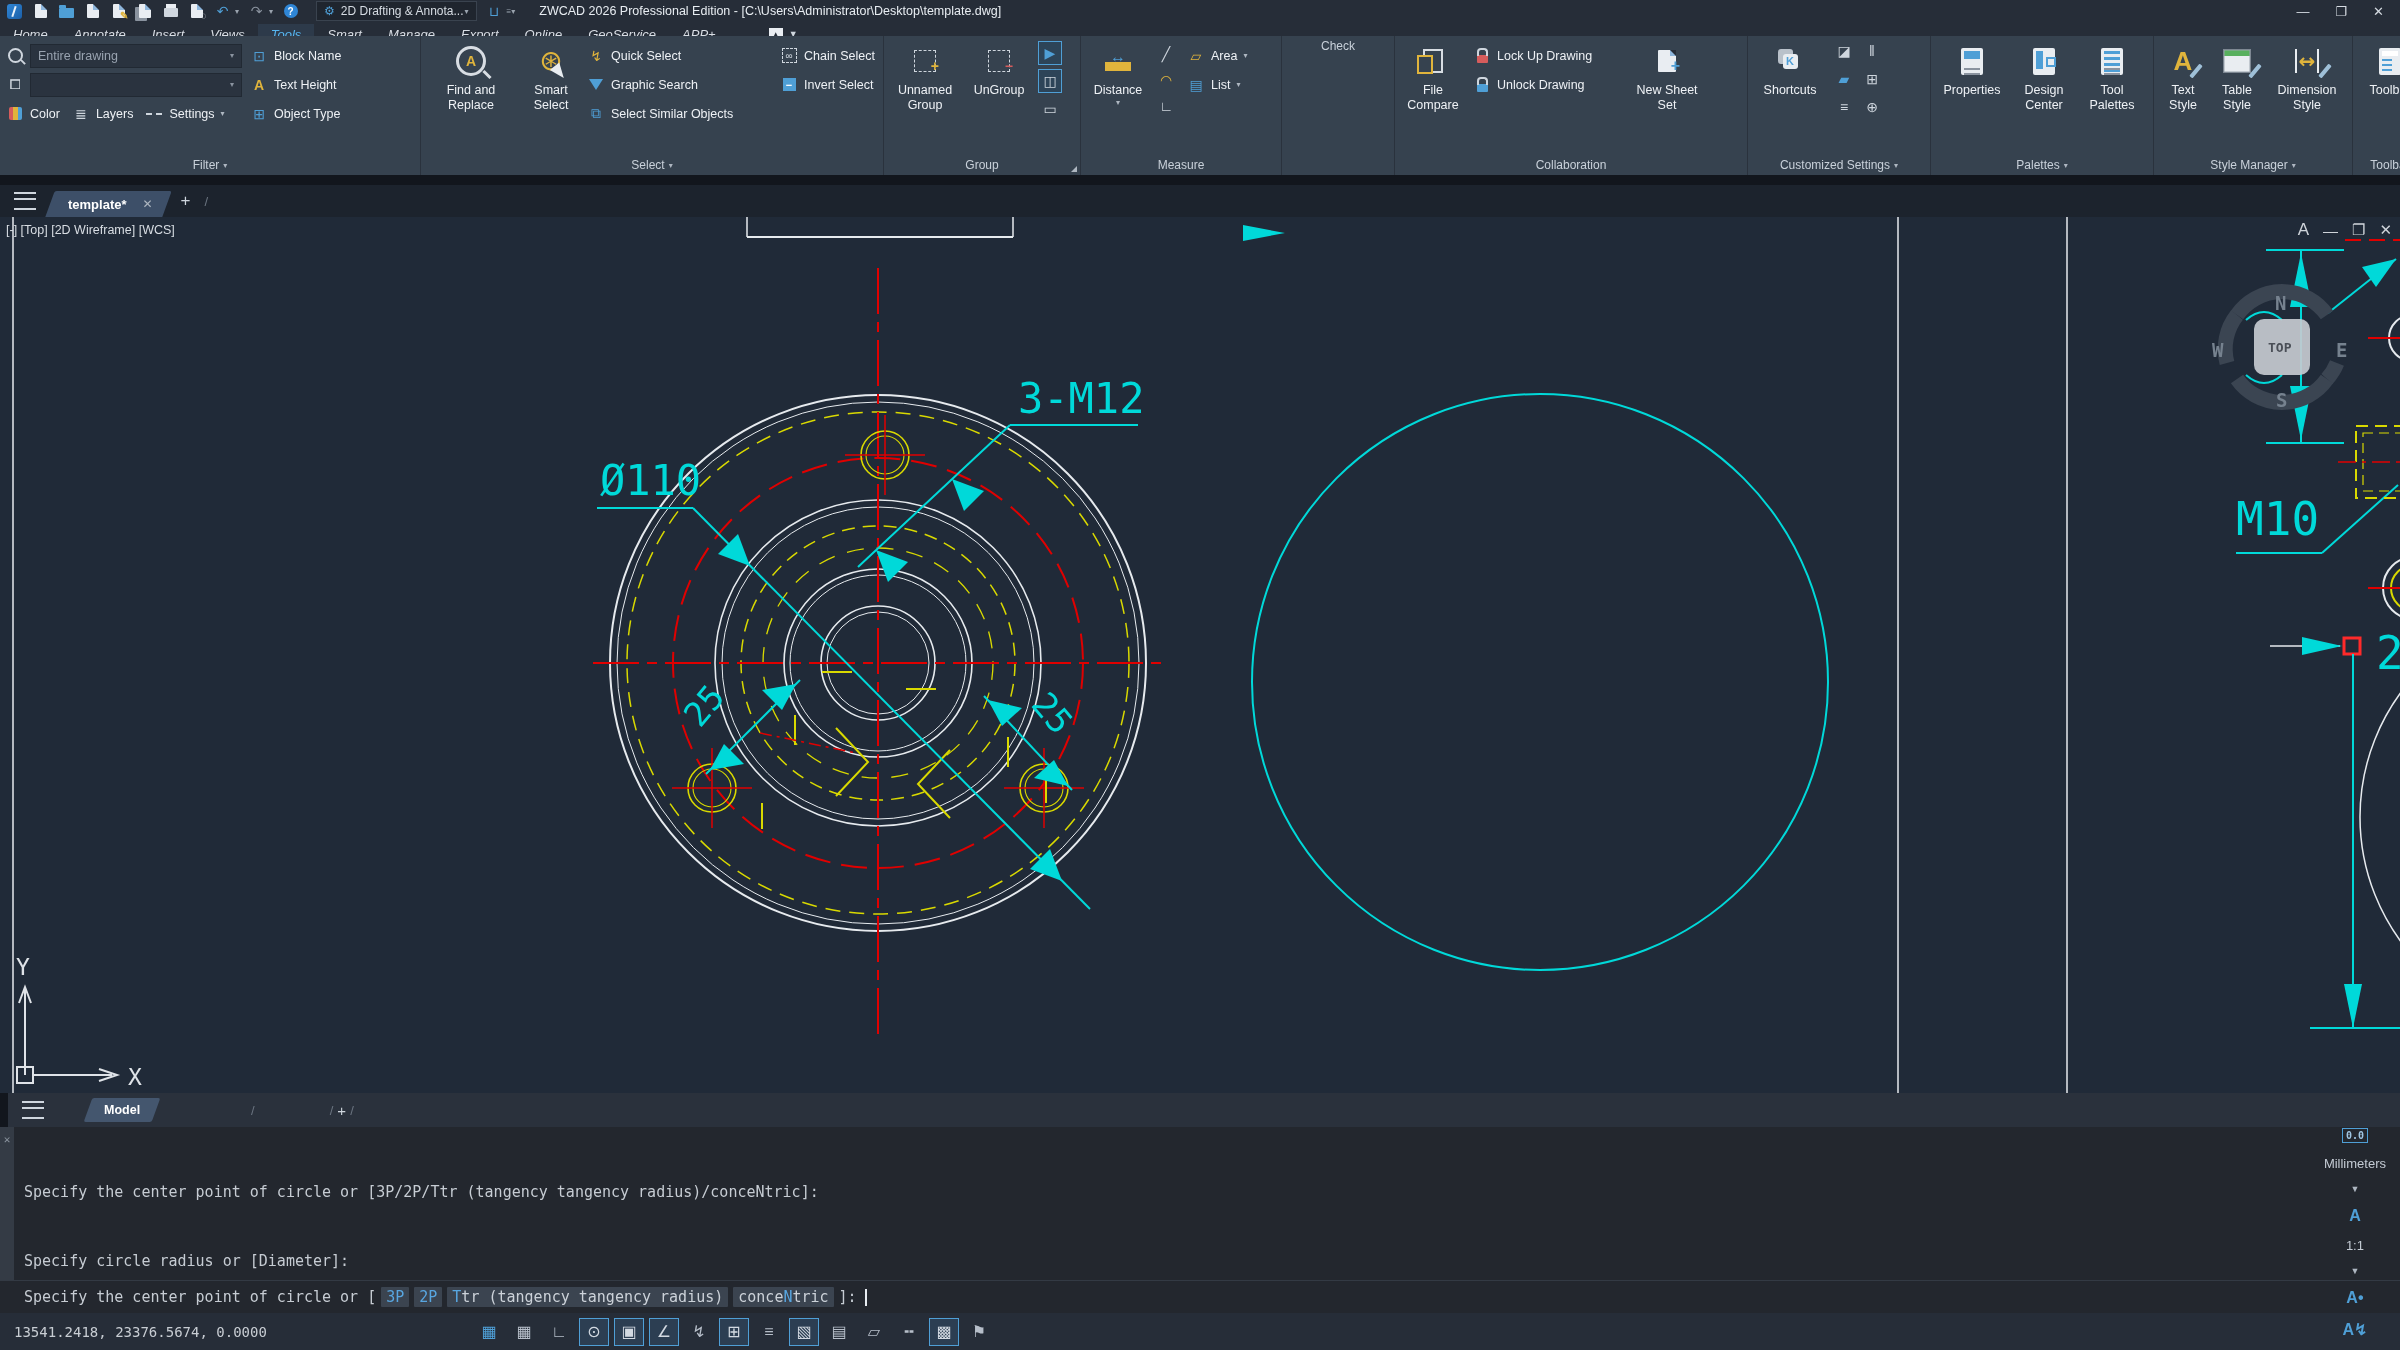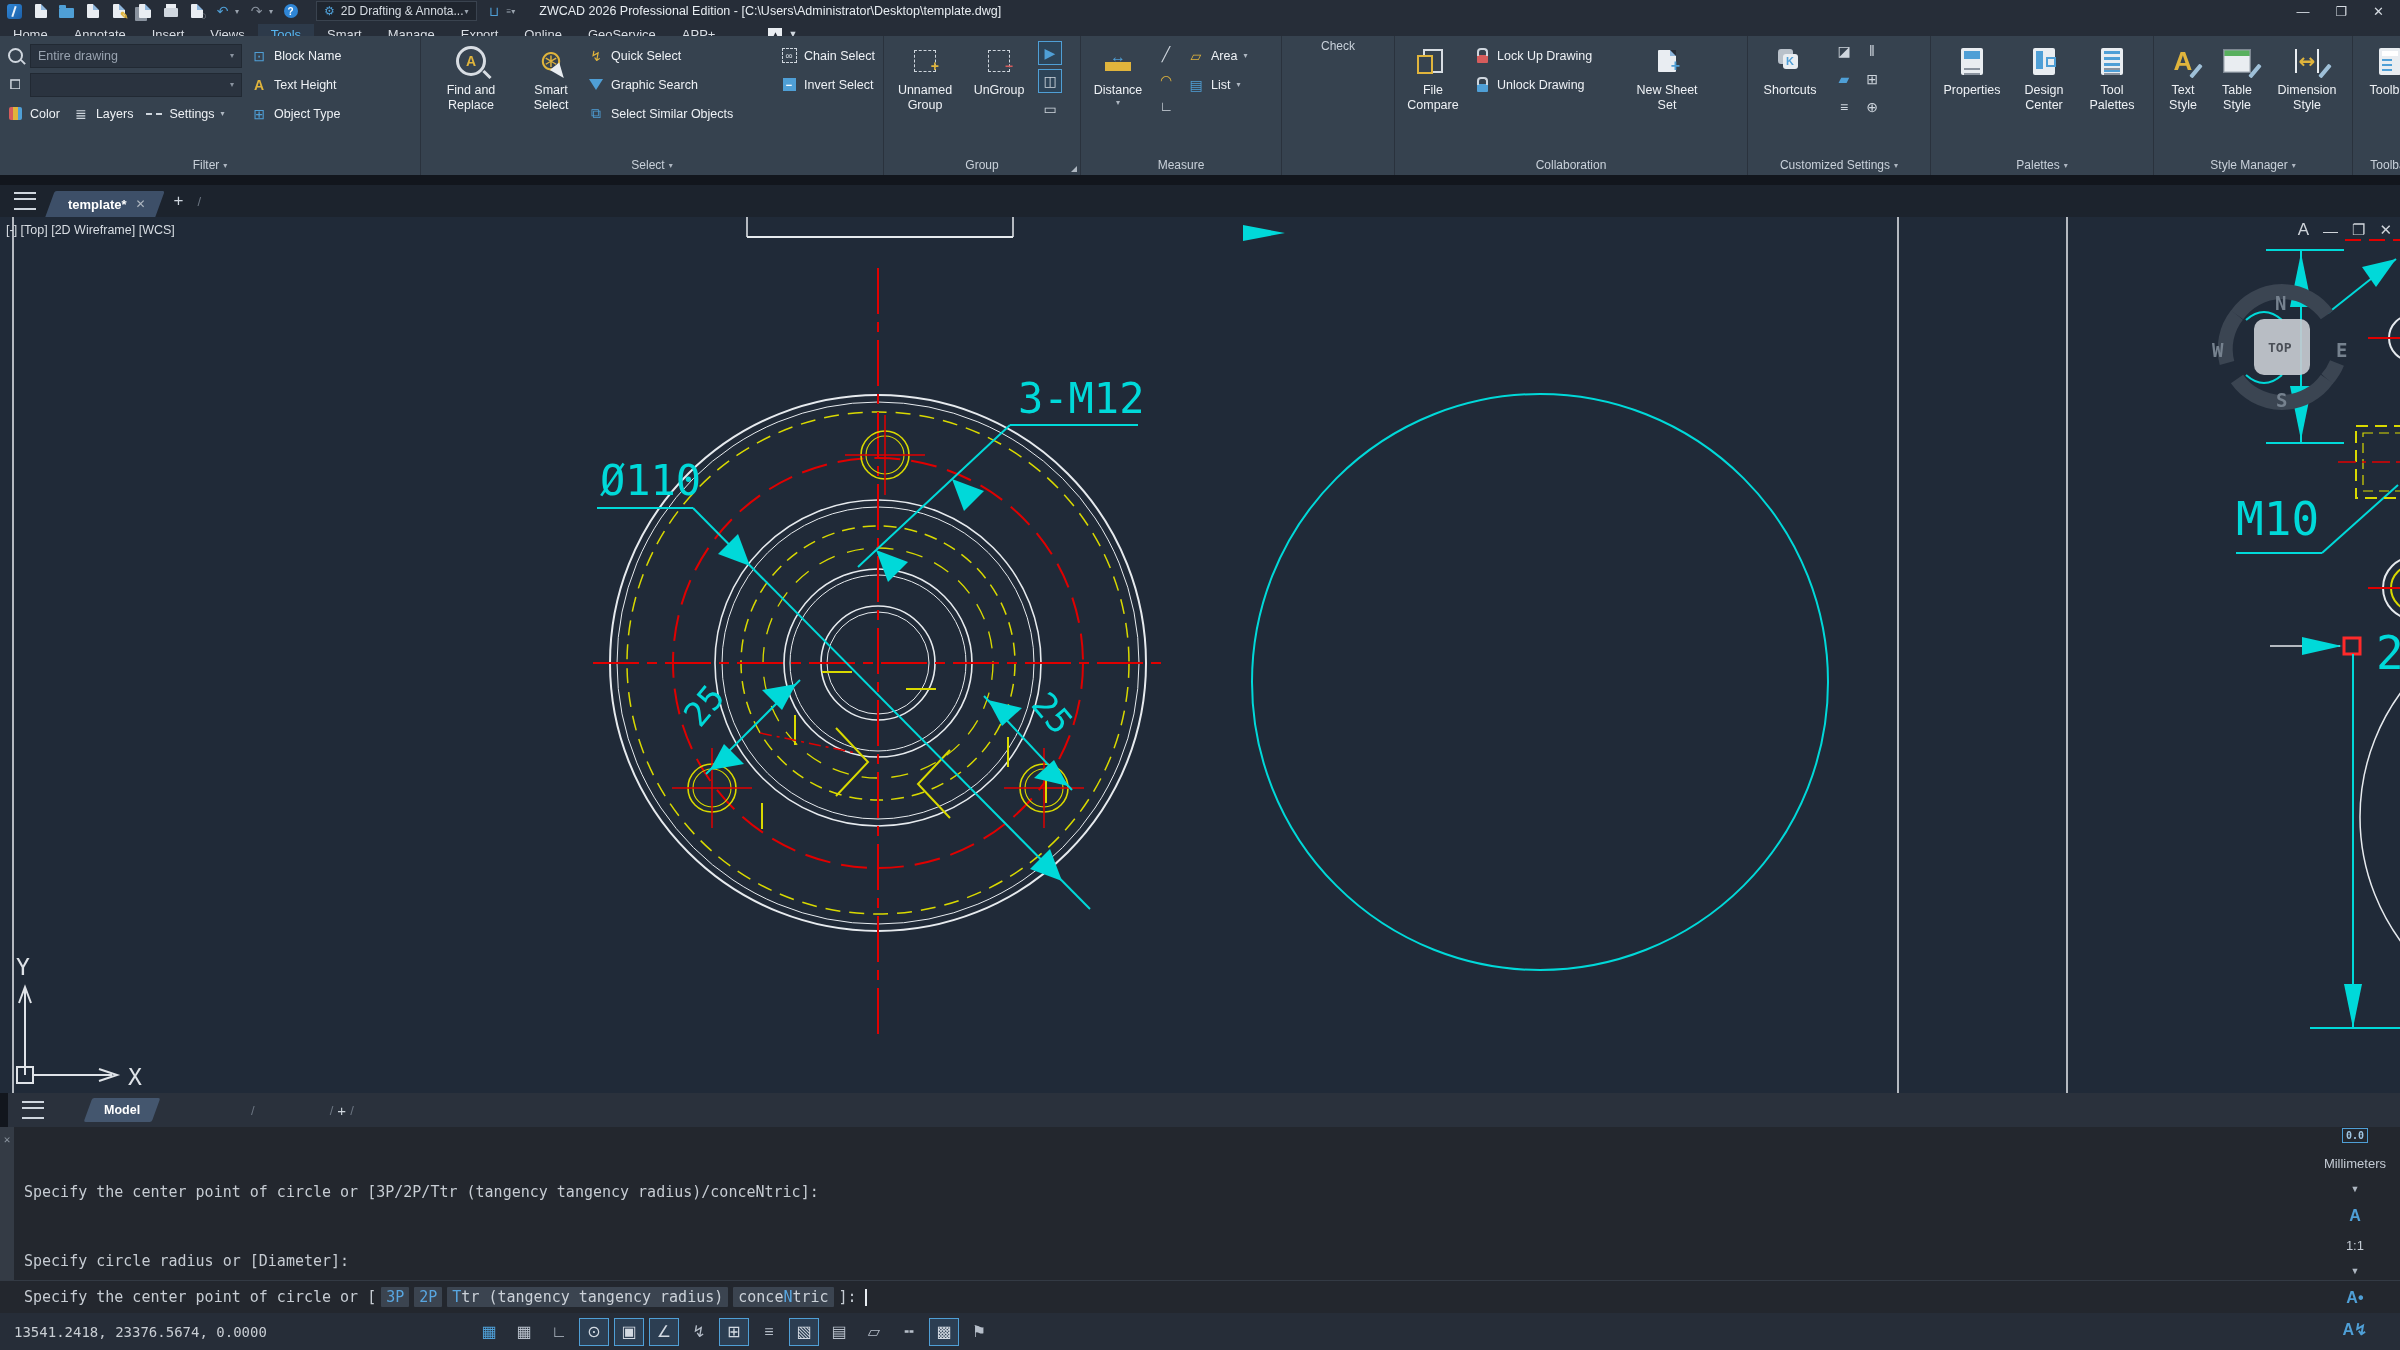--- a/index.html
+++ b/index.html
@@ -25,21 +25,21 @@
   .ddv{font-size:8px;color:#9aa3ae;margin-left:-5px;}
   .help{width:14px;height:14px;border-radius:50%;background:#2f86d6;color:#fff;font:700 10px "Liberation Sans",sans-serif;display:flex;align-items:center;justify-content:center;}
   .wsbox{display:flex;align-items:center;gap:6px;background:#1f252e;border:1px solid #3a434f;height:18px;padding:0 7px;margin-left:8px;font-size:12px;color:#d6dce3;}
   .gear{color:#4f9fd6;font-size:12px;}
   #tb-title{flex:0 0 auto;margin-left:24px;font-size:12.5px;color:#e8edf2;}
   #winbtns{margin-left:auto;display:flex;gap:26px;padding-right:16px;color:#d6dce3;font-size:13px;}
   #winbtns span{cursor:default;}
 
   
   #menubar{top:22px;left:0;width:2400px;height:24px;background:#262d38;display:flex;align-items:center;font-size:13px;color:#d9dee5;}
-  .menu-item{padding:3px 13px;}
+  .menu-item{padding:3px 13px;font-style:italic;}
   .menu-item.active{background:#2d3a4a;color:#57b6f0;}
   #ribbon-collapse{margin-left:40px;display:flex;align-items:center;gap:6px;}
   #ribbon-collapse .box{width:14px;height:12px;background:#e9edf2;color:#262d38;font-size:8px;display:flex;align-items:center;justify-content:center;}
   #ribbon-collapse .dv{color:#cfd6de;font-size:9px;}
 
   
   #ribbon{top:36px;left:0;width:2400px;height:139px;background:#36424f;display:flex;}
   .rgroup{height:139px;border-right:1px solid #2a323d;display:flex;flex-direction:column;flex:none;}
   .rbody{flex:1;display:flex;align-items:flex-start;padding:5px 6px 0;gap:8px;}
   .rlabel{height:20px;display:flex;align-items:center;justify-content:center;gap:4px;font-size:12px;color:#c9d1da;}
@@ -89,21 +89,21 @@
   .smallgrid{display:grid;grid-template-columns:24px 24px;grid-auto-rows:26px;gap:2px 4px;}
   .sgi{width:20px;height:20px;display:flex;align-items:center;justify-content:center;font-size:14px;color:#cfd6de;}
   .minicol .sgi{width:22px;height:22px;border:1px solid transparent;}
   .minicol .sgi.on{border-color:#4f9fd6;background:#2d4458;}
   .corner{position:absolute;right:3px;bottom:3px;width:0;height:0;border-left:6px solid transparent;border-bottom:6px solid #aeb7c1;}
 
   
   #doctabs{top:185px;left:0;width:2400px;height:32px;background:#1c232d;display:flex;align-items:center;}
   .hamb{width:22px;height:14px;margin:0 14px 0 14px;border-top:2px solid #cfd6de;border-bottom:2px solid #cfd6de;position:relative;}
   .hamb:before{content:"";position:absolute;top:4px;left:0;right:0;height:2px;background:#cfd6de;}
-  .dtab{position:relative;height:26px;margin-top:6px;padding:0 14px 0 18px;display:flex;align-items:center;gap:9px;color:#fff;font-size:13px;font-weight:700;}
+  .dtab{position:relative;height:26px;margin-top:6px;padding:0 14px 0 18px;display:flex;align-items:center;gap:16px;color:#fff;font-size:13px;font-weight:700;}
   .dtab:before{content:"";position:absolute;inset:0;background:#3d4f68;transform:skewX(-20deg);border-radius:2px 2px 0 0;z-index:0;}
   .dtab *{position:relative;z-index:1;}
   .dtab .x{color:#aeb7c1;font-weight:400;font-size:12px;}
   .plus{color:#cfd6de;font-size:17px;margin-left:14px;}
   .slash{color:#6b7480;margin-left:14px;font-size:13px;}
 
   
   #viewport{top:217px;left:0;width:2400px;height:876px;background:#202a38;overflow:hidden;}
   #vp-label{left:6px;top:6px;font-size:12.5px;color:#d8dde3;z-index:5;}
   #mdi{right:8px;top:3px;z-index:5;display:flex;align-items:center;gap:14px;color:#cfd4da;font-size:15px;}

